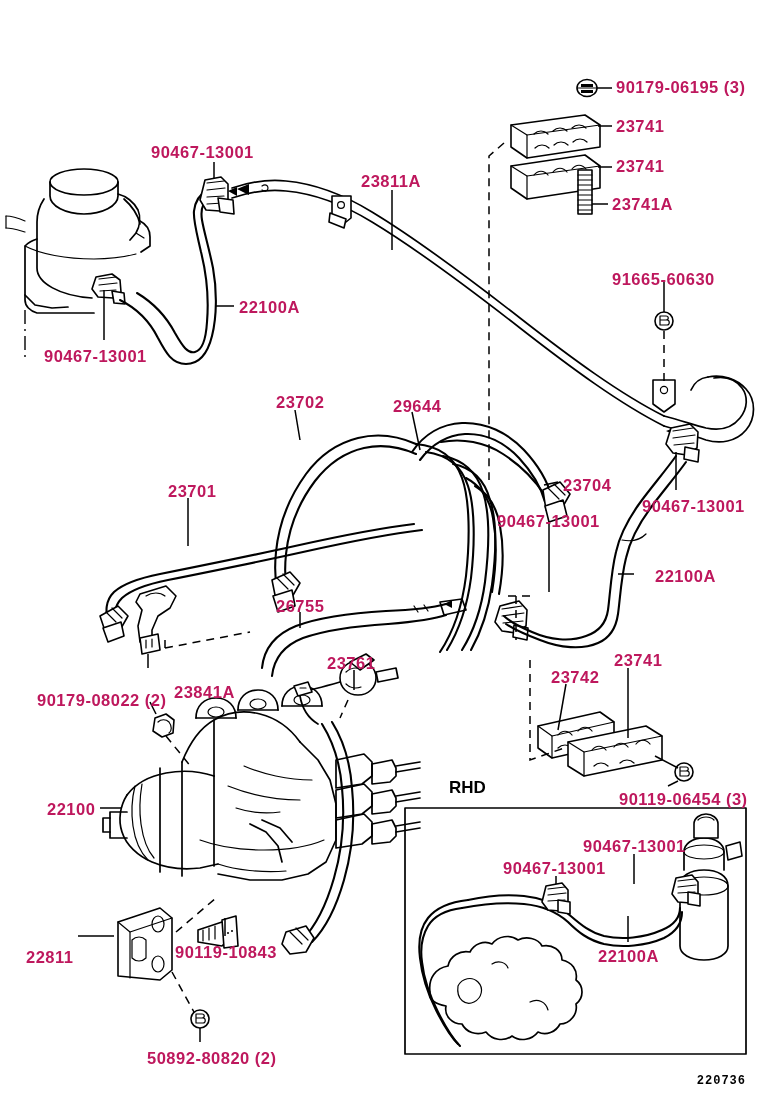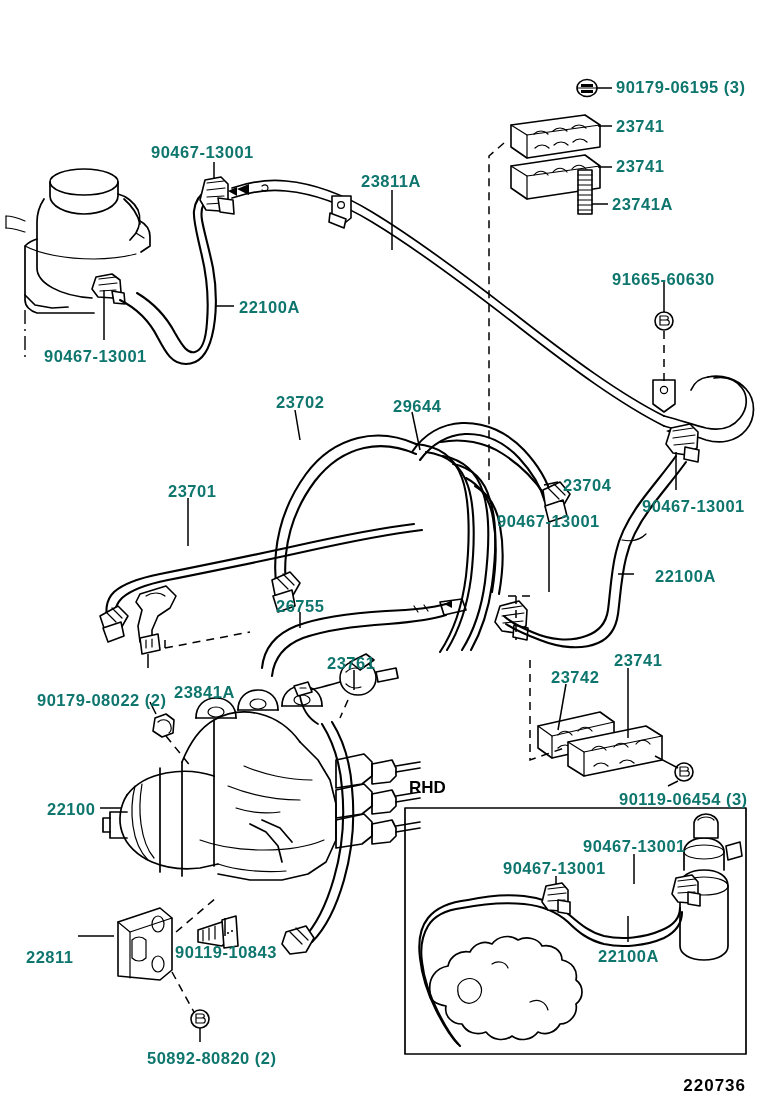--- a/index.html
+++ b/index.html
@@ -10,33 +10,33 @@
   }
   #diagram-root { position:absolute; inset:0; }
   svg#art { position:absolute; left:0; top:0; width:760px; height:1112px; }
 
   .lbl {
     position:absolute;
     font-family:"Liberation Sans", sans-serif;
     font-weight:bold;
     font-size:16.5px;
     letter-spacing:0.5px;
-    color:#0f766e;
+    color:#be185d;
     white-space:nowrap;
     line-height:1;
   }
   .figno {
-    position:absolute; right:14px; bottom:16px;
-    font-family:Liberation Sans, sans-serif;
-    font-weight:bold; font-size:17px; letter-spacing:1px; color:#000;
+    position:absolute; right:14px; bottom:24px;
+    font-family:Liberation Mono, monospace;
+    font-weight:bold; font-size:12px; letter-spacing:1px; color:#000;
   }
   .rhd-tag {
     position:absolute;
     font-family:"Liberation Sans", sans-serif;
-    font-weight:bold; font-size:17px; color:#000;
+    font-weight:bold; font-size:17px; color:#000;margin-left:40px;
   }
 </style>
 </head>
 <body>
 
 <div id="diagram-root">
 
 <svg id="art" viewBox="0 0 760 1112">
   <defs>
     <style>

